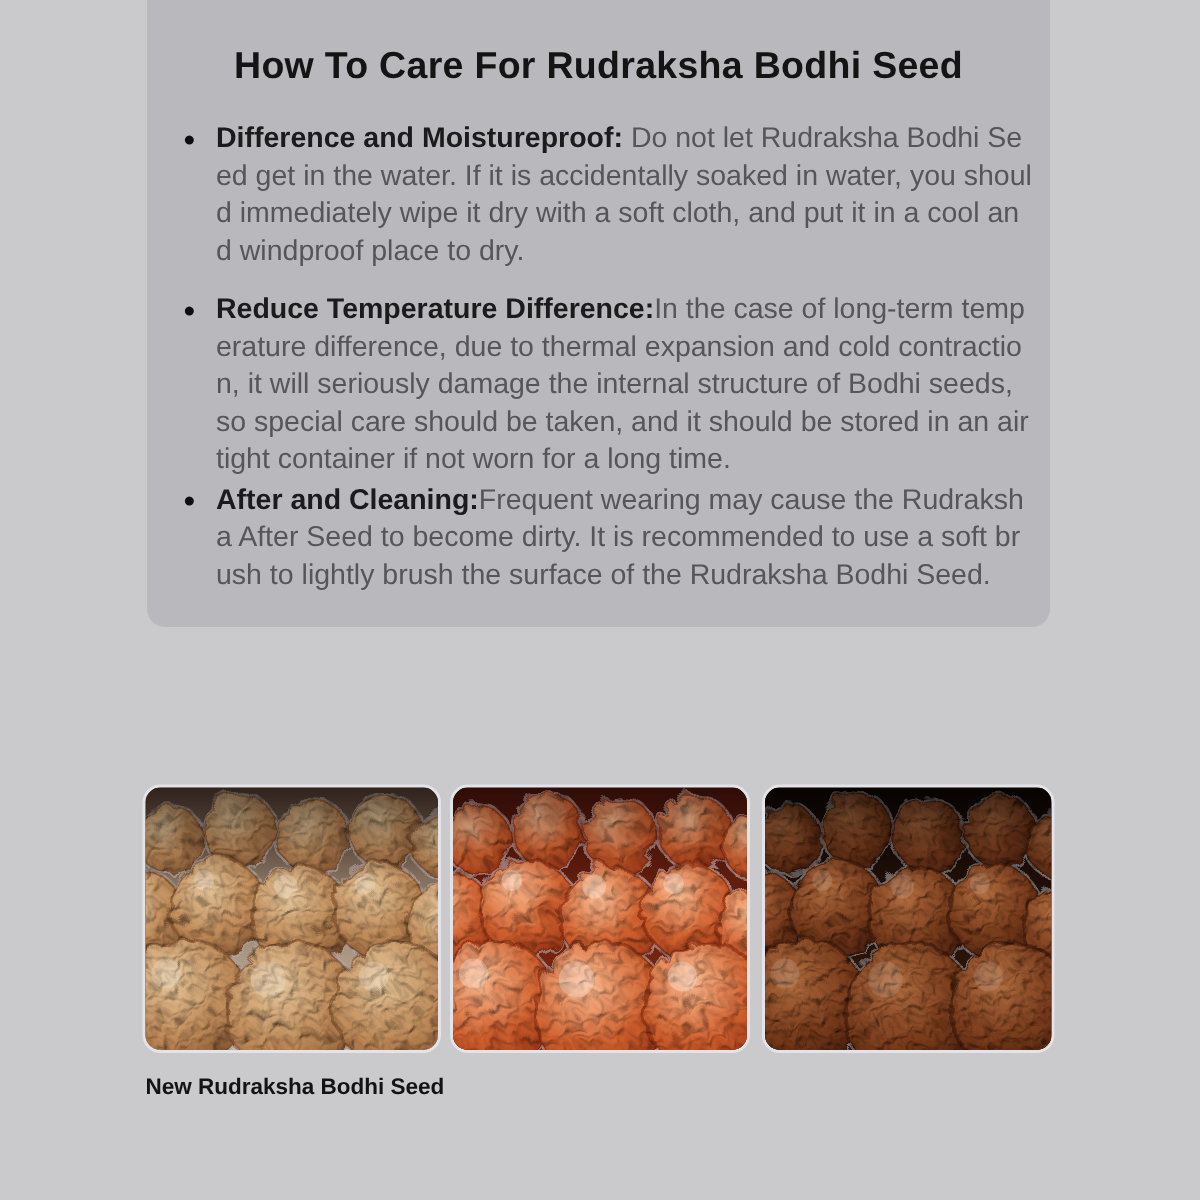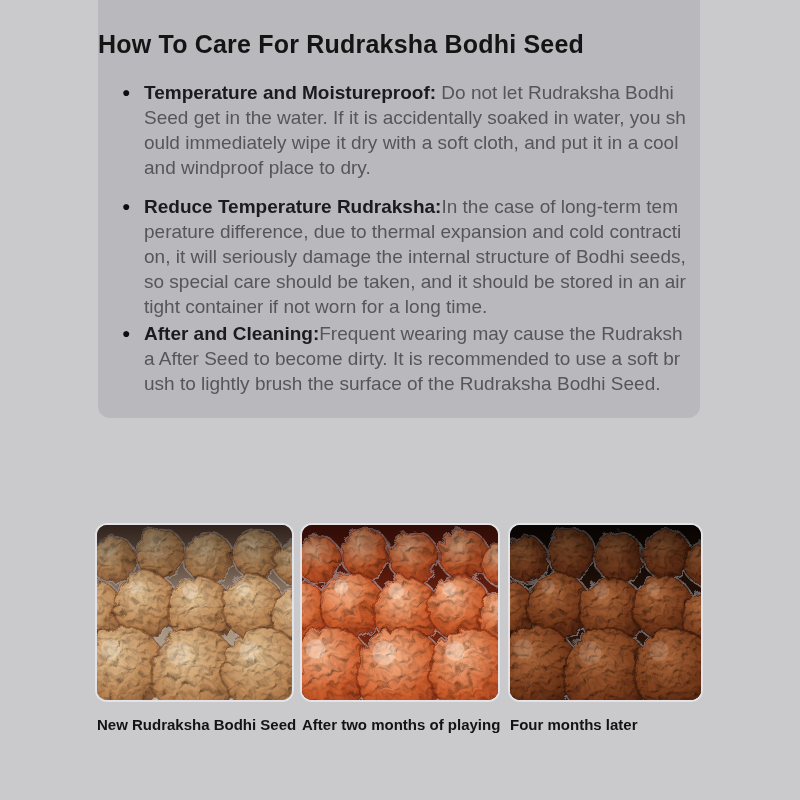--- a/index.html
+++ b/index.html
@@ -14,21 +14,21 @@
   .panel{
     position:absolute;
     left:98px;top:0;
     width:602px;height:418px;
     background:#b9b9bd;
     border-radius:0 0 12px 12px;
   }
   .title{
     position:absolute;
     top:30px;left:0;width:100%;
-    text-align:left;
+    text-align:center;
     font-size:25px;
     font-weight:bold;
     color:#141414;
     letter-spacing:.2px;
     white-space:nowrap;
   }
   .bullets{
     position:absolute;
     top:80px;left:24px;width:566px;
   }
@@ -60,46 +60,46 @@
     box-shadow:0 0 0 2px rgba(233,233,236,.85);
     background:#333;
   }
   .photo svg{width:100%;height:100%;display:block;}
   .photo-1{left:97px;width:195px;}
   .photo-2{left:302px;width:196px;}
   .photo-3{left:510px;width:191px;}
   .caption{
     position:absolute;
     top:716px;
-    text-align:left;
+    text-align:center;
     font-size:15px;
     font-weight:bold;
     color:#131313;
     white-space:nowrap;
   }
   .caption-1{left:97px;width:195px;}
   .caption-2{left:302px;width:196px;}
   .caption-3{left:510px;width:191px;}
 </style>
 </head>
 <body>
 
 <div class="canvas">
 
   <div class="panel">
     <div class="title">How To Care For Rudraksha Bodhi Seed</div>
 
     <div class="bullets">
 
       <div class="bullet">
-        <span class="dot">●</span><b>Temperature and Moistureproof:</b><span> Do not let Rudraksha Bodhi Seed get in the water. If it is accidentally soaked in water, you should immediately wipe it dry with a soft cloth, and put it in a cool and windproof place to dry.</span>
+        <span class="dot">●</span><b>Difference and Moistureproof:</b><span> Do not let Rudraksha Bodhi Seed get in the water. If it is accidentally soaked in water, you should immediately wipe it dry with a soft cloth, and put it in a cool and windproof place to dry.</span>
       </div>
 
       <div class="bullet gap">
-        <span class="dot">●</span><b>Reduce Temperature Rudraksha:</b><span>In the case of long-term temperature difference, due to thermal expansion and cold contraction, it will seriously damage the internal structure of Bodhi seeds, so special care should be taken, and it should be stored in an airtight container if not worn for a long time.</span>
+        <span class="dot">●</span><b>Reduce Temperature Difference:</b><span>In the case of long-term temperature difference, due to thermal expansion and cold contraction, it will seriously damage the internal structure of Bodhi seeds, so special care should be taken, and it should be stored in an airtight container if not worn for a long time.</span>
       </div>
 
       <div class="bullet tight">
         <span class="dot">●</span><b>After and Cleaning:</b><span>Frequent wearing may cause the Rudraksha After Seed to become dirty. It is recommended to use a soft brush to lightly brush the surface of the Rudraksha Bodhi Seed.</span>
       </div>
 
     </div>
   </div>
 
   <div class="photo photo-1">
@@ -282,16 +282,14 @@
         <circle cx="40" cy="62" r="7"></circle>
           <circle cx="96" cy="66" r="8"></circle>
           <circle cx="150" cy="64" r="7"></circle>
       </g>
       <rect width="200" height="175" fill="url(#vg3)"></rect>
       <rect width="200" height="175" fill="#000" opacity="0.12"></rect>
     </svg>
   </div>
 
   <div class="caption caption-1">New Rudraksha Bodhi Seed</div>
-  <div class="caption caption-2">After two months of playing</div>
-  <div class="caption caption-3">Four months later</div>
 
 </div>
 
 </body></html>

